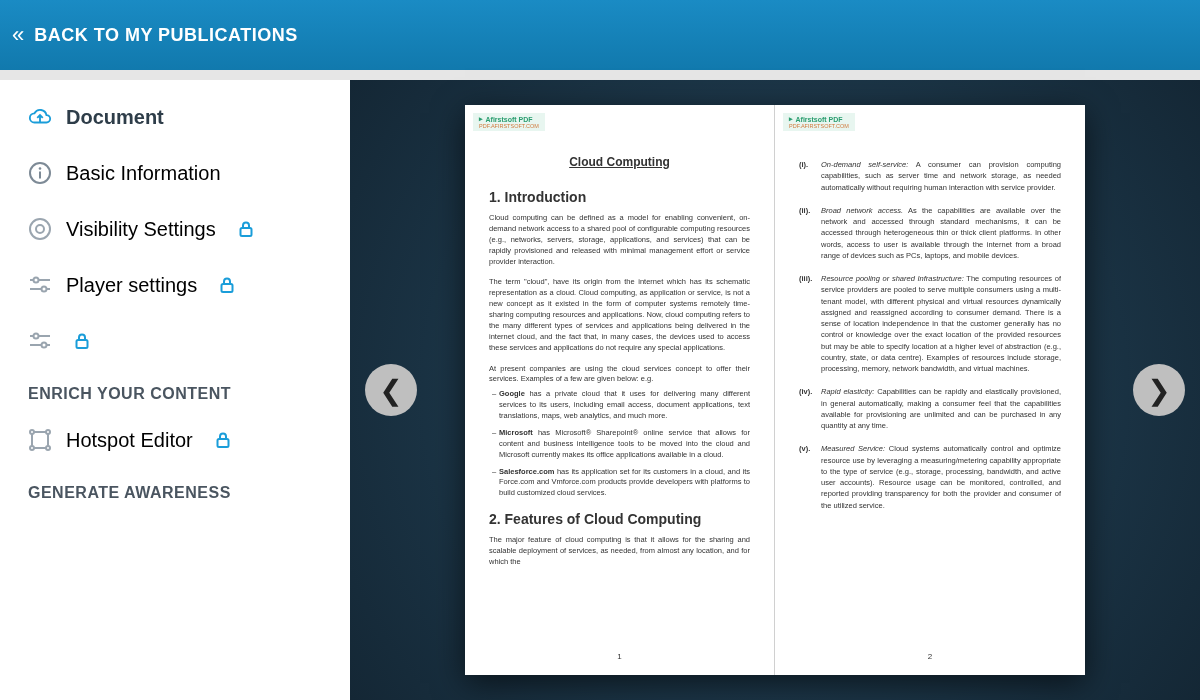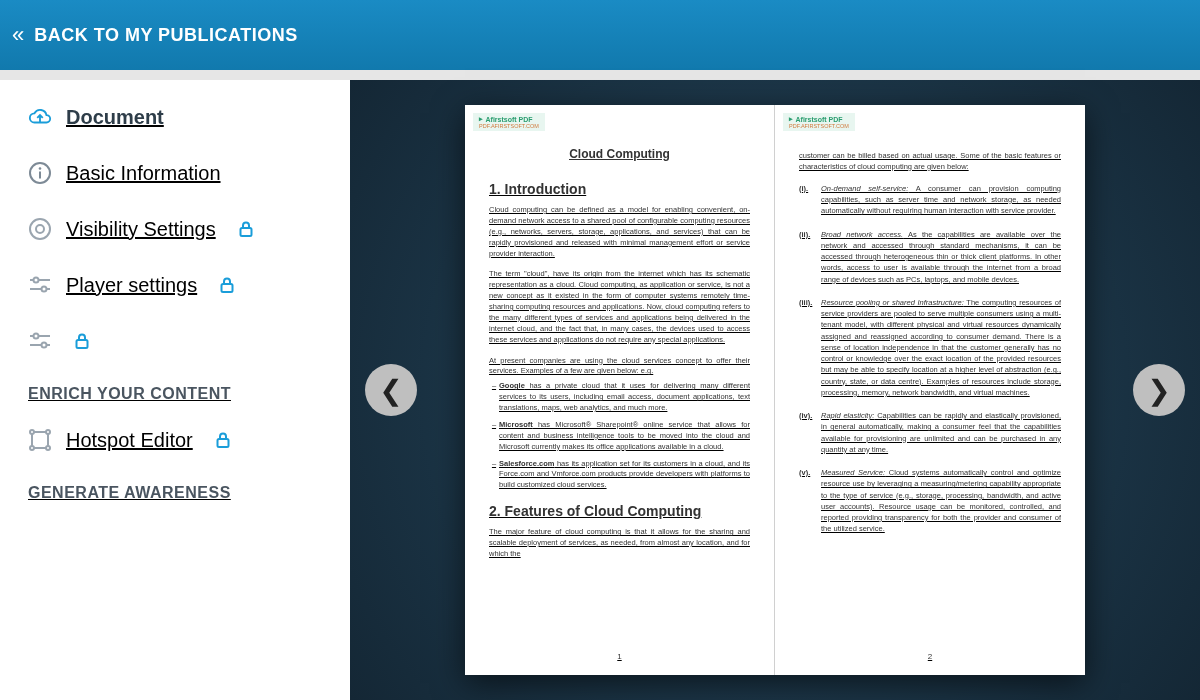--- a/index.html
+++ b/index.html
@@ -15,21 +15,21 @@
   .back-arrow {
     font-size: 22px;
     margin-right: 10px;
   }
   .back-text {
     font-size: 18px;
     font-weight: bold;
     letter-spacing: 0.5px;
   }
   .gap-strip { height: 10px; background: #e6e6e6; }
-  .main { display: flex; height: 620px; text-decoration: underline; }
+  .main { display: flex; height: 620px; }
   .sidebar {
     width: 350px;
     background: #fff;
     padding: 25px 25px 0 28px;
     overflow: hidden;
   }
   .side-item {
     display: flex;
     align-items: center;
     gap: 14px;
@@ -75,21 +75,21 @@
   .nav-next { right: 15px; }
   .book {
     display:flex;
     height: 570px;
     margin-top: 0;
     box-shadow: 0 8px 30px rgba(0,0,0,0.6);
   }
   .page {
     width: 310px;
     background: #fff;
-    padding: 18px 24px 14px 24px;
+    padding: 26px 24px 14px 24px;
     font-size: 7.5px;
     color: #333;
     position:relative;
     display:flex;
     flex-direction:column;
   }
   .page-left { border-right: 1px solid #d0d0d0; }
   .pdf-badge {
     position:absolute; top:8px; left:8px;
     background:#e8f6f0;
@@ -275,21 +275,20 @@
 
       <div class="page">
         <div class="pdf-badge">
           <span class="b-top">
               <span>▸</span>
               <span>Afirstsoft PDF</span>
             </span>
           <span class="b-sub">PDF.AFIRSTSOFT.COM</span>
         </div>
         <div class="page-body" style="padding-top:28px;">
-          <div class="para">customer can be billed based on actual usage. Some of the basic features or characteristics of cloud computing are given below:</div>
 
           <div class="ol-item">
             <span class="num">(i).</span>
             <span class="ot"><i>On-demand self-service:</i><span> A consumer can provision computing capabilities, such as server time and network storage, as needed automatically without requiring human interaction with service provider.</span></span>
           </div>
           <div class="ol-item">
             <span class="num">(ii).</span>
             <span class="ot"><i>Broad network access.</i><span> As the capabilities are available over the network and accessed through standard mechanisms, it can be accessed through heterogeneous thin or thick client platforms. In other words, access to user is available through the internet from a broad range of devices such as PCs, laptops, and mobile devices.</span></span>
           </div>
           <div class="ol-item">

